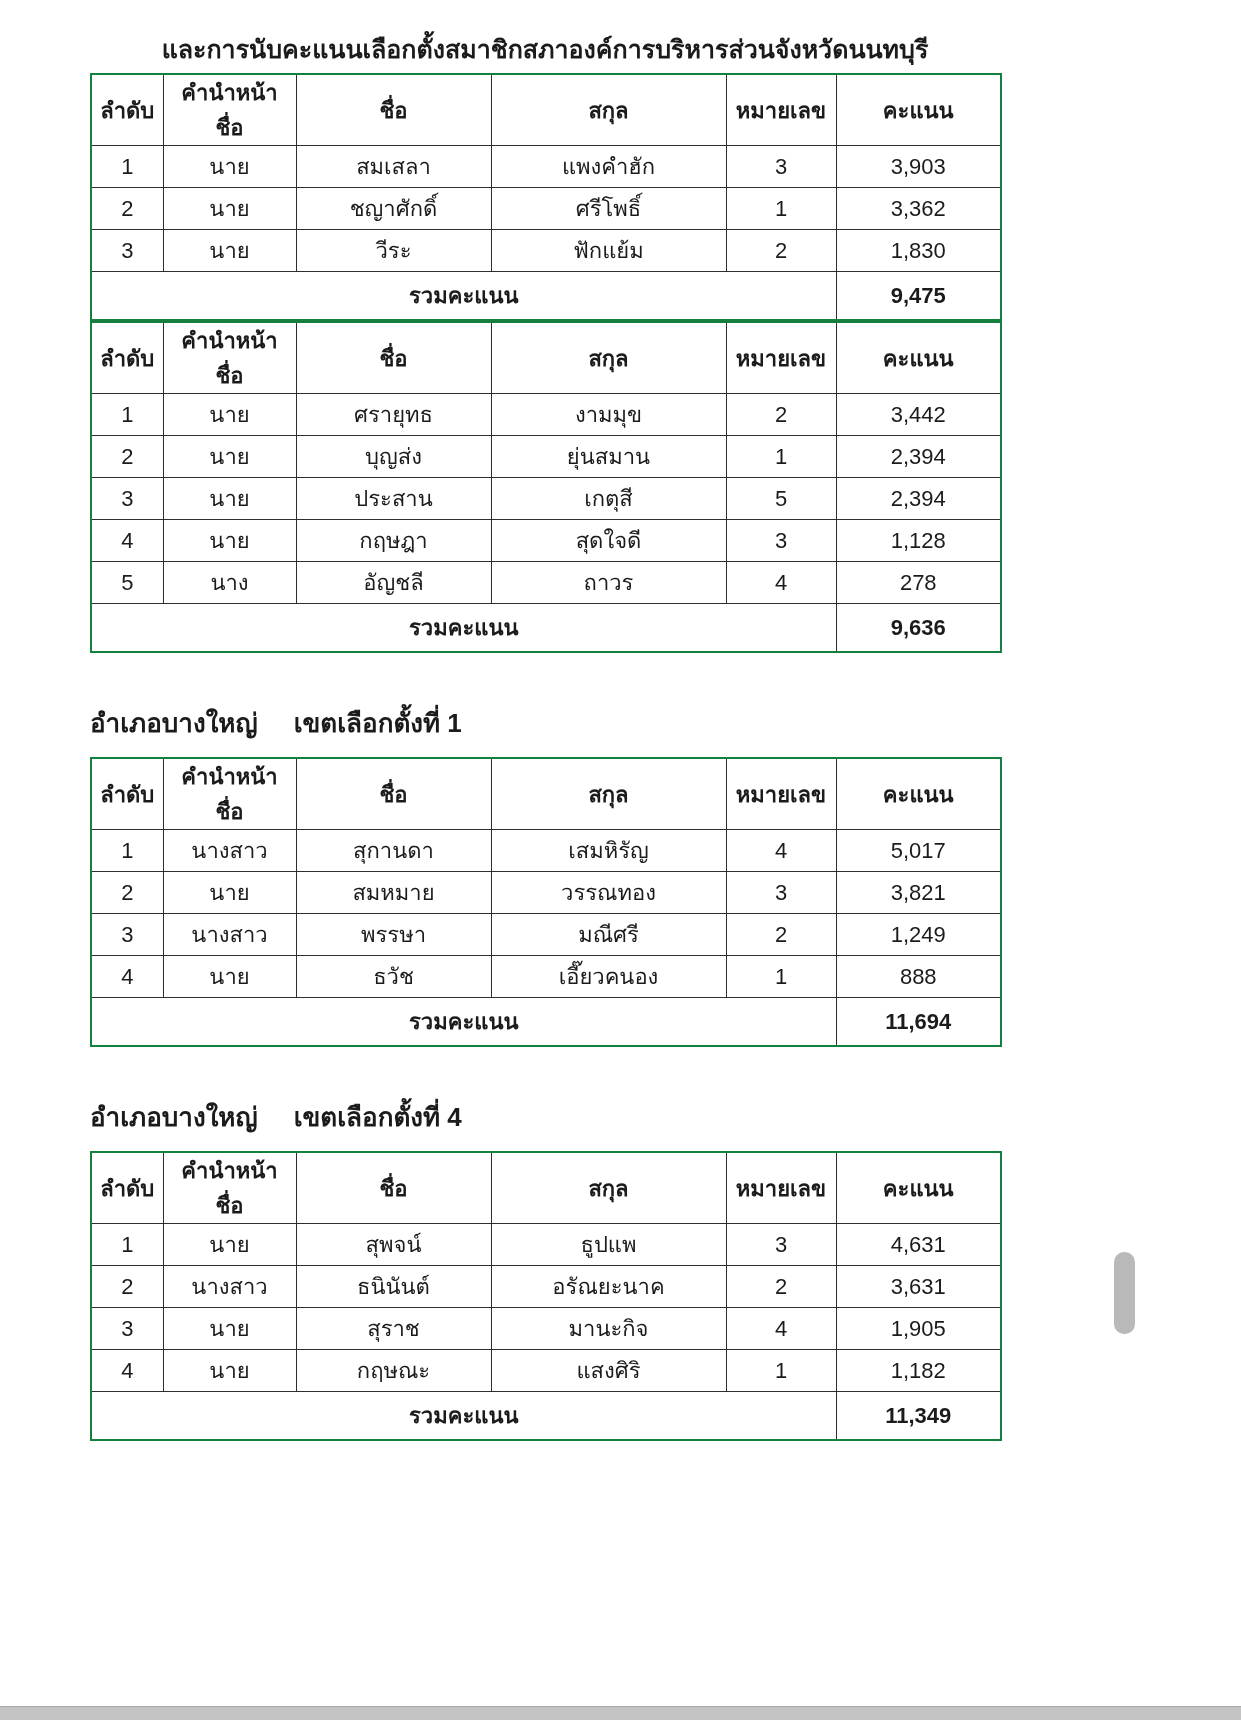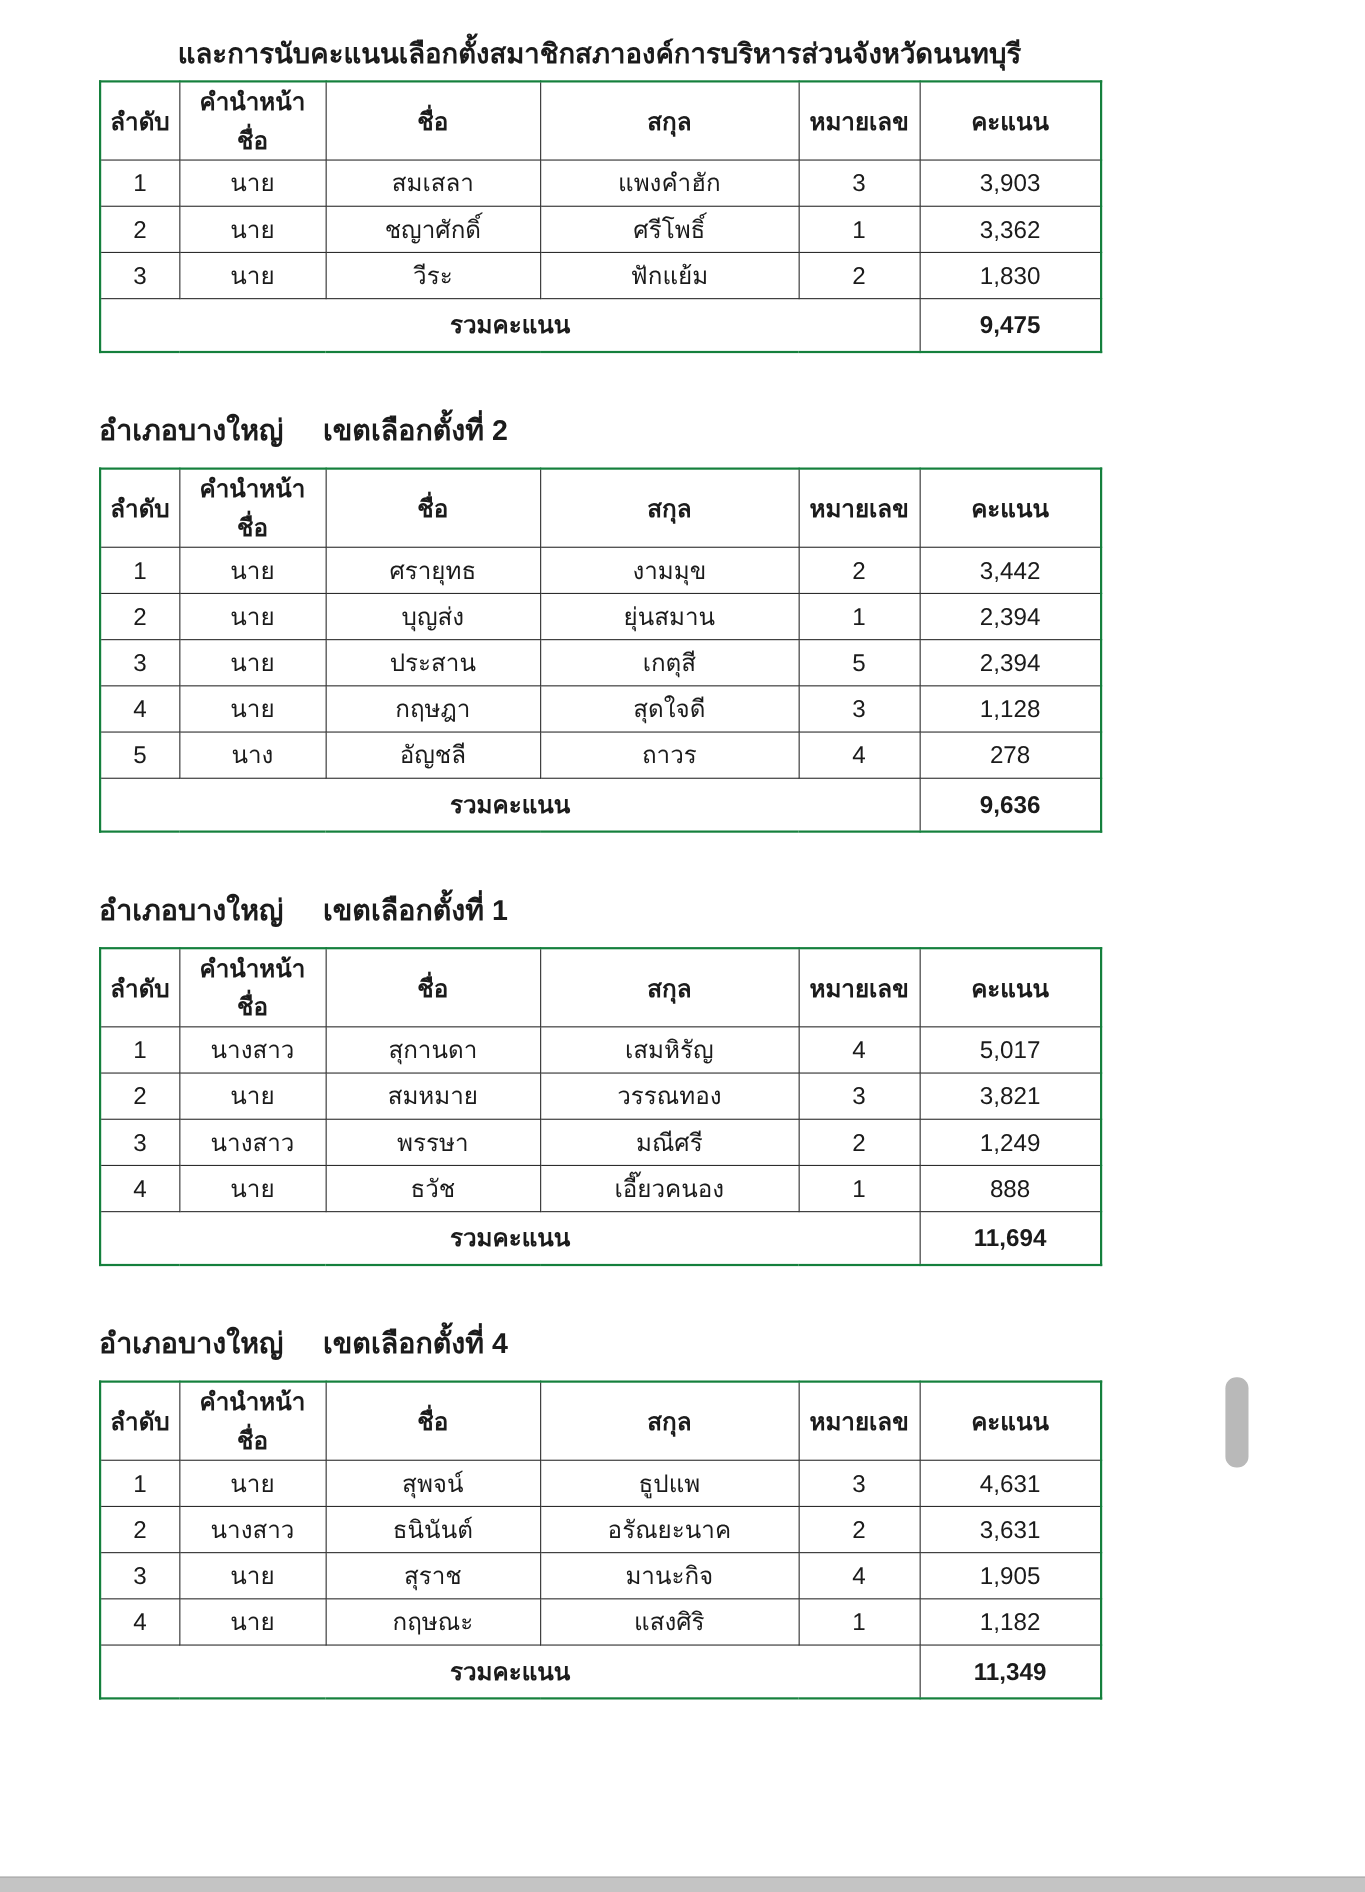--- a/index.html
+++ b/index.html
@@ -134,21 +134,20 @@
                 <td>1,830</td>
               </tr>
               <tr class="total-row">
                 <td colspan="5">รวมคะแนน</td>
                 <td>9,475</td>
               </tr>
             </tbody>
           </table>
         </section>
         <section class="section">
-          <h2 class="sec-heading"><span>อำเภอบางใหญ่</span><span class="zone">เขตเลือกตั้งที่ 2</span></h2>
           <table class="results">
             <colgroup>
               <col class="c-rank">
               <col class="c-prefix">
               <col class="c-first">
               <col class="c-last">
               <col class="c-number">
               <col class="c-score">
             </colgroup>
             <thead>

